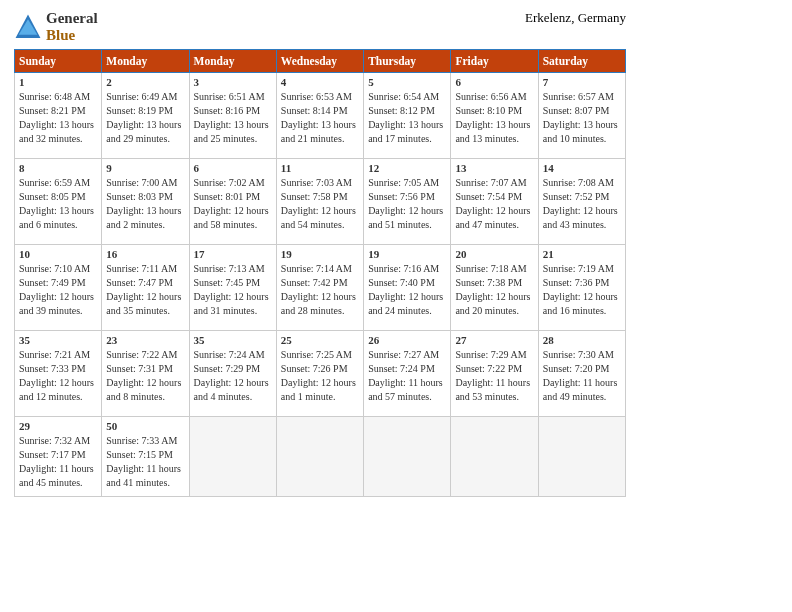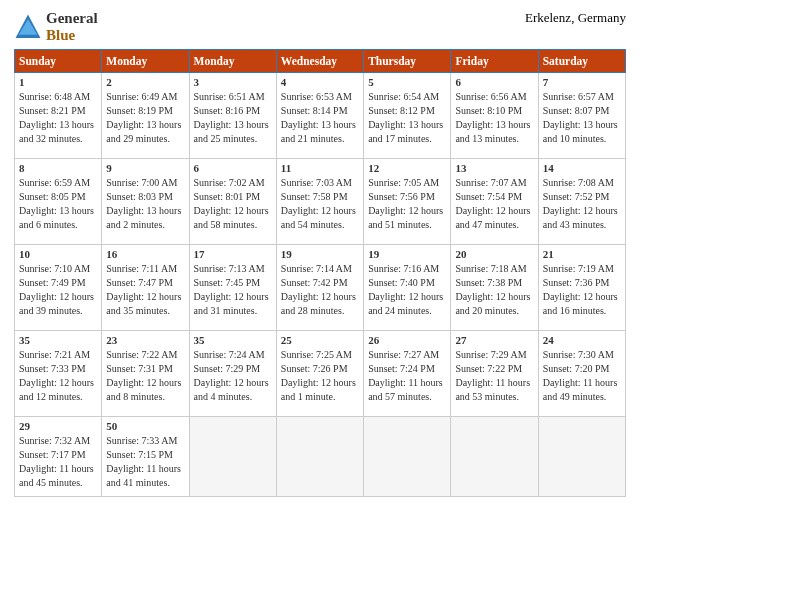--- a/index.html
+++ b/index.html
@@ -301,21 +301,21 @@
             Sunrise: 7:27 AM<br>Sunset: 7:24 PM<br>Daylight: 11 hours and 57 minutes.
           </div>
         </td>
         <td>
           <span class="day-num">27</span>
           <div class="cell-text">
             Sunrise: 7:29 AM<br>Sunset: 7:22 PM<br>Daylight: 11 hours and 53 minutes.
           </div>
         </td>
         <td>
-          <span class="day-num">24</span>
+          <span class="day-num">28</span>
           <div class="cell-text">
             Sunrise: 7:30 AM<br>Sunset: 7:20 PM<br>Daylight: 11 hours and 49 minutes.
           </div>
         </td>
       </tr>
 
       <tr>
         <td>
           <span class="day-num">29</span>
           <div class="cell-text">

